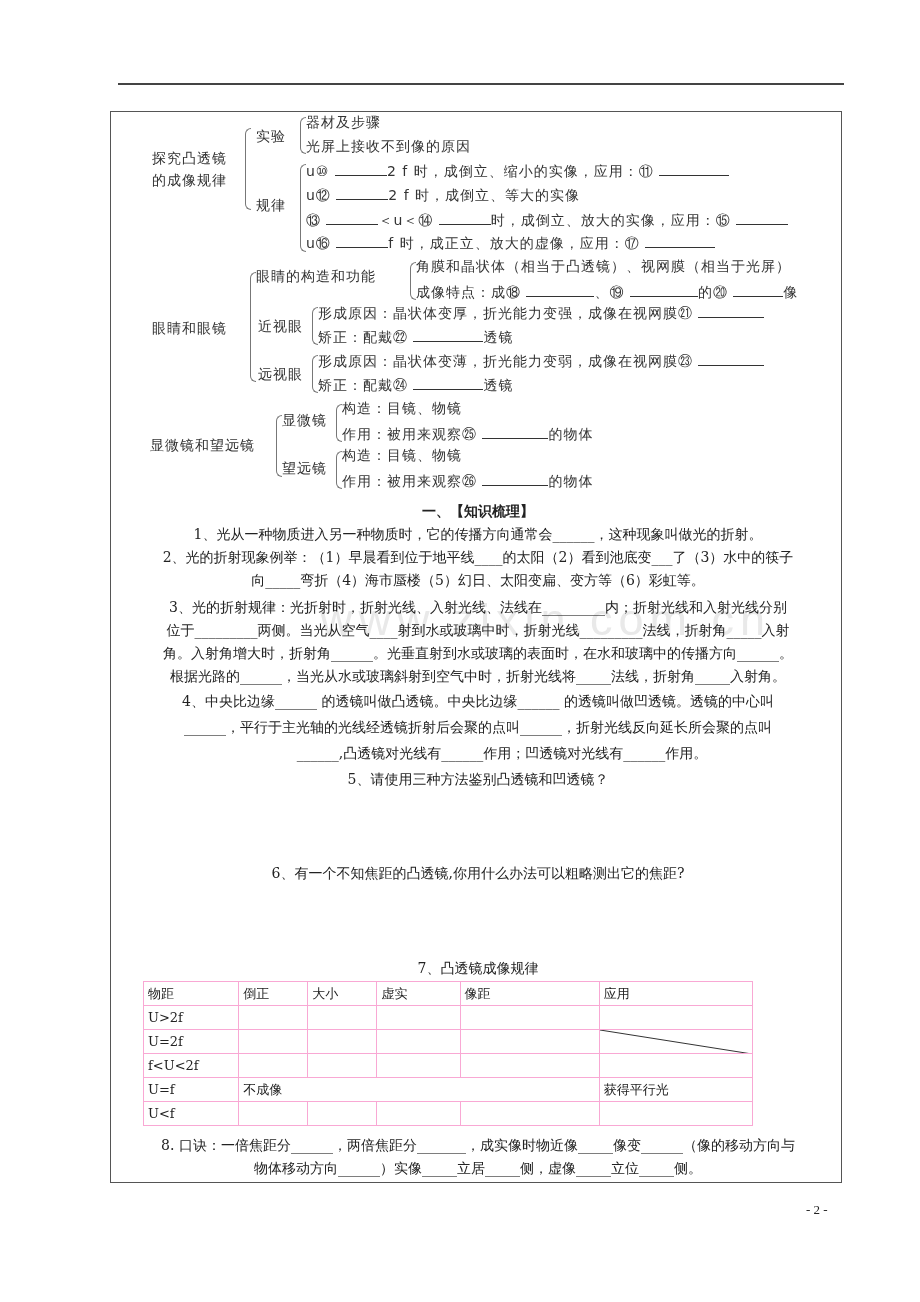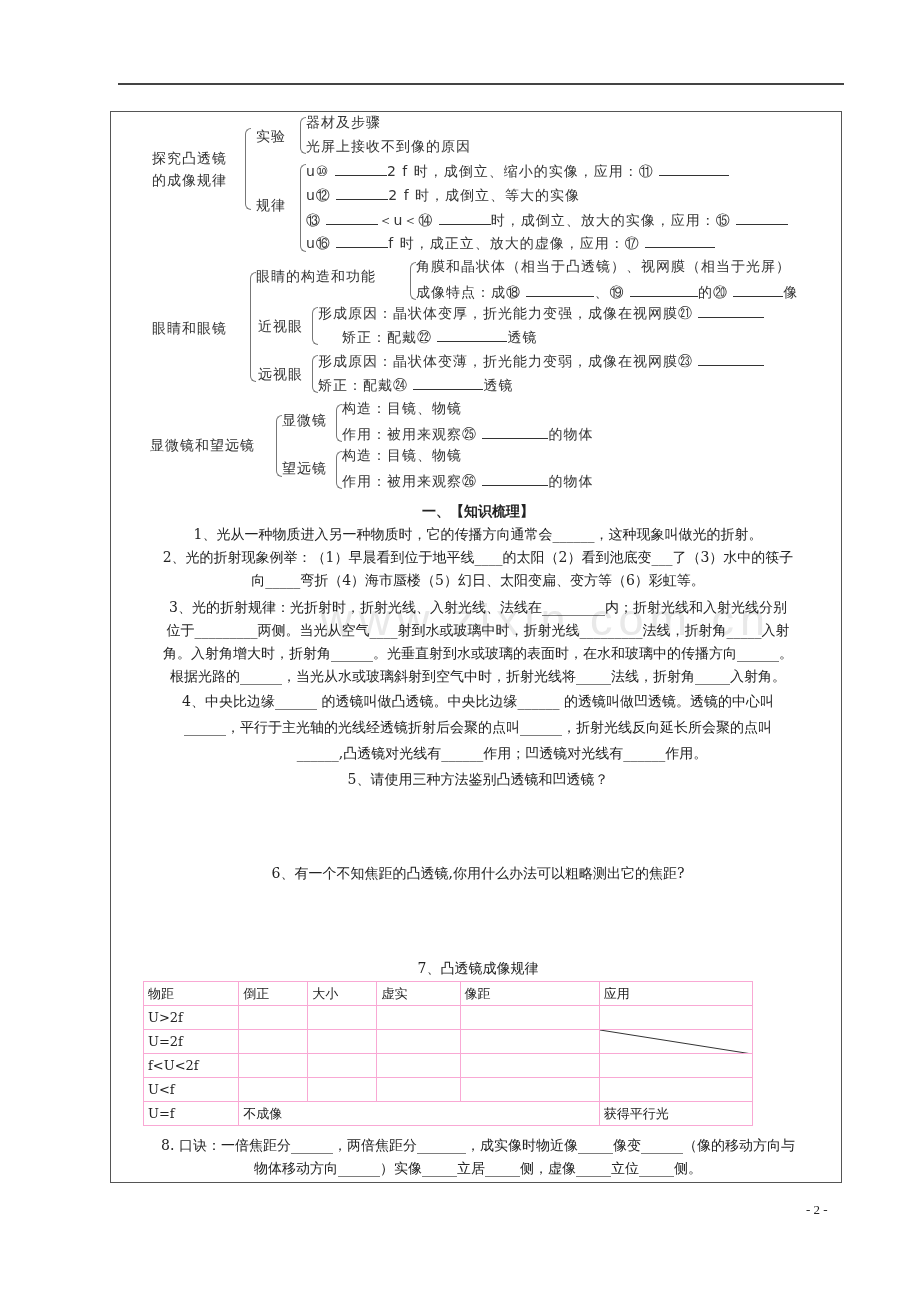--- a/index.html
+++ b/index.html
@@ -43,21 +43,21 @@
 
 <div class="abs map" style="left:152px;top:320px;">眼睛和眼镜</div>
 <div class="brace" style="left:250px;top:272px;height:110px;"></div>
 <div class="abs map" style="left:256px;top:268px;">眼睛的构造和功能</div>
 <div class="brace" style="left:410px;top:262px;height:38px;"></div>
 <div class="abs map" style="left:416px;top:258px;">角膜和晶状体（相当于凸透镜）、视网膜（相当于光屏）</div>
 <div class="abs map" style="left:416px;top:282px;"><span>成像特点：成⑱</span> <span class="blank" style="width:68px;"></span><span>、⑲</span> <span class="blank" style="width:68px;"></span><span>的⑳</span> <span class="blank" style="width:50px;"></span><span>像</span></div>
 <div class="abs map" style="left:258px;top:318px;">近视眼</div>
 <div class="brace" style="left:312px;top:307px;height:38px;"></div>
 <div class="abs map" style="left:318px;top:303px;"><span>形成原因：晶状体变厚，折光能力变强，成像在视网膜㉑</span> <span class="blank" style="width:66px;"></span></div>
-<div class="abs map" style="left:318px;top:327px;margin-left:24px;"><span>矫正：配戴㉒</span> <span class="blank" style="width:70px;"></span><span>透镜</span></div>
+<div class="abs map" style="left:318px;top:327px;"><span>矫正：配戴㉒</span> <span class="blank" style="width:70px;"></span><span>透镜</span></div>
 <div class="abs map" style="left:258px;top:366px;">远视眼</div>
 <div class="brace" style="left:312px;top:355px;height:38px;"></div>
 <div class="abs map" style="left:318px;top:351px;"><span>形成原因：晶状体变薄，折光能力变弱，成像在视网膜㉓</span> <span class="blank" style="width:66px;"></span></div>
 <div class="abs map" style="left:318px;top:375px;"><span>矫正：配戴㉔</span> <span class="blank" style="width:70px;"></span><span>透镜</span></div>
 
 <div class="abs map" style="left:150px;top:437px;">显微镜和望远镜</div>
 <div class="brace" style="left:276px;top:415px;height:62px;"></div>
 <div class="abs map" style="left:282px;top:412px;">显微镜</div>
 <div class="brace" style="left:336px;top:404px;height:38px;"></div>
 <div class="abs map" style="left:342px;top:400px;">构造：目镜、物镜</div>
@@ -114,31 +114,31 @@
   </tr>
   <tr>
     <td>f&lt;U&lt;2f</td>
     <td></td>
         <td></td>
         <td></td>
         <td></td>
         <td></td>
   </tr>
   <tr>
+    <td>U=f</td>
+    <td colspan="4">不成像</td>
+    <td>获得平行光</td>
+  </tr>
+  <tr>
     <td>U&lt;f</td>
     <td></td>
         <td></td>
         <td></td>
         <td></td>
         <td></td>
-  </tr>
-  <tr>
-    <td>U=f</td>
-    <td colspan="4">不成像</td>
-    <td>获得平行光</td>
   </tr>
 </tbody>
   </table>
 
 <div class="para txt" style="top:1134px;">8. 口诀：一倍焦距分______，两倍焦距分_______，成实像时物近像_____像变______（像的移动方向与</div>
 <div class="para txt" style="top:1157px;">物体移动方向______）实像_____立居_____侧，虚像_____立位_____侧。</div>
 
 <div class="pageno">- 2 -</div>
 
 </body></html>

